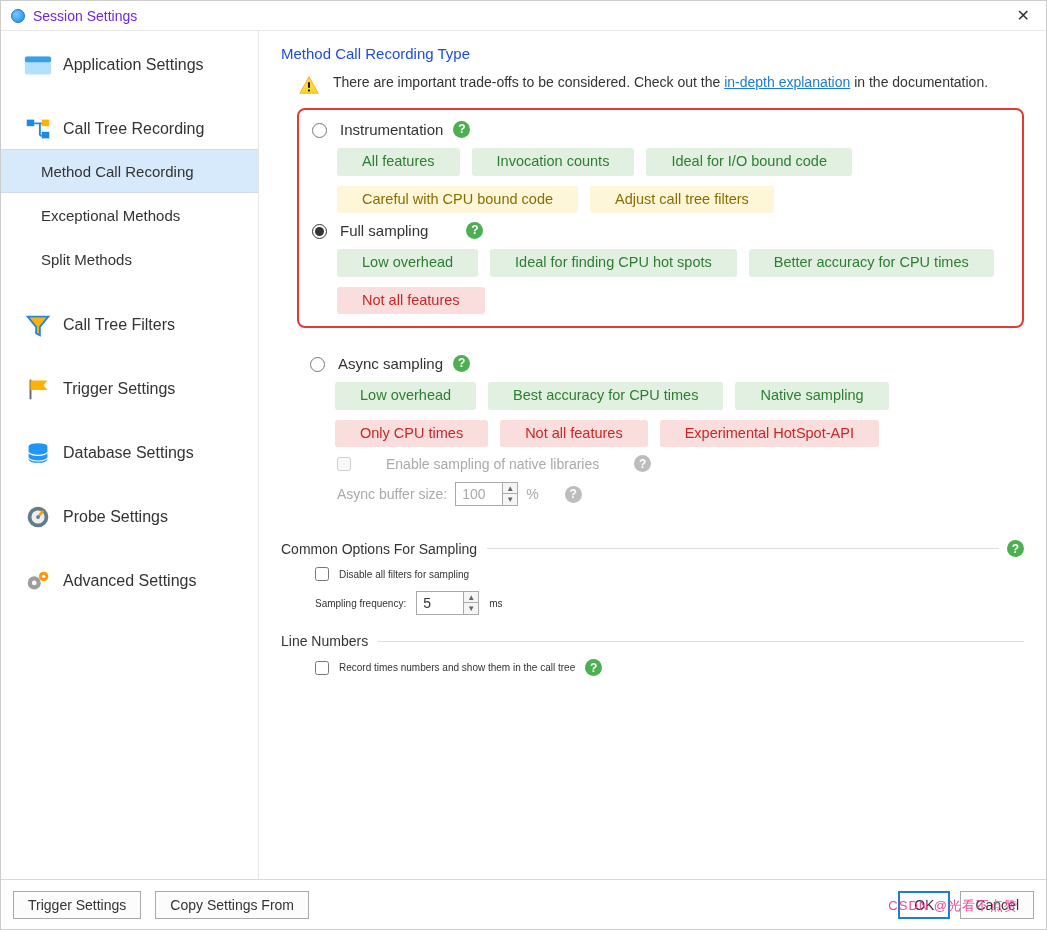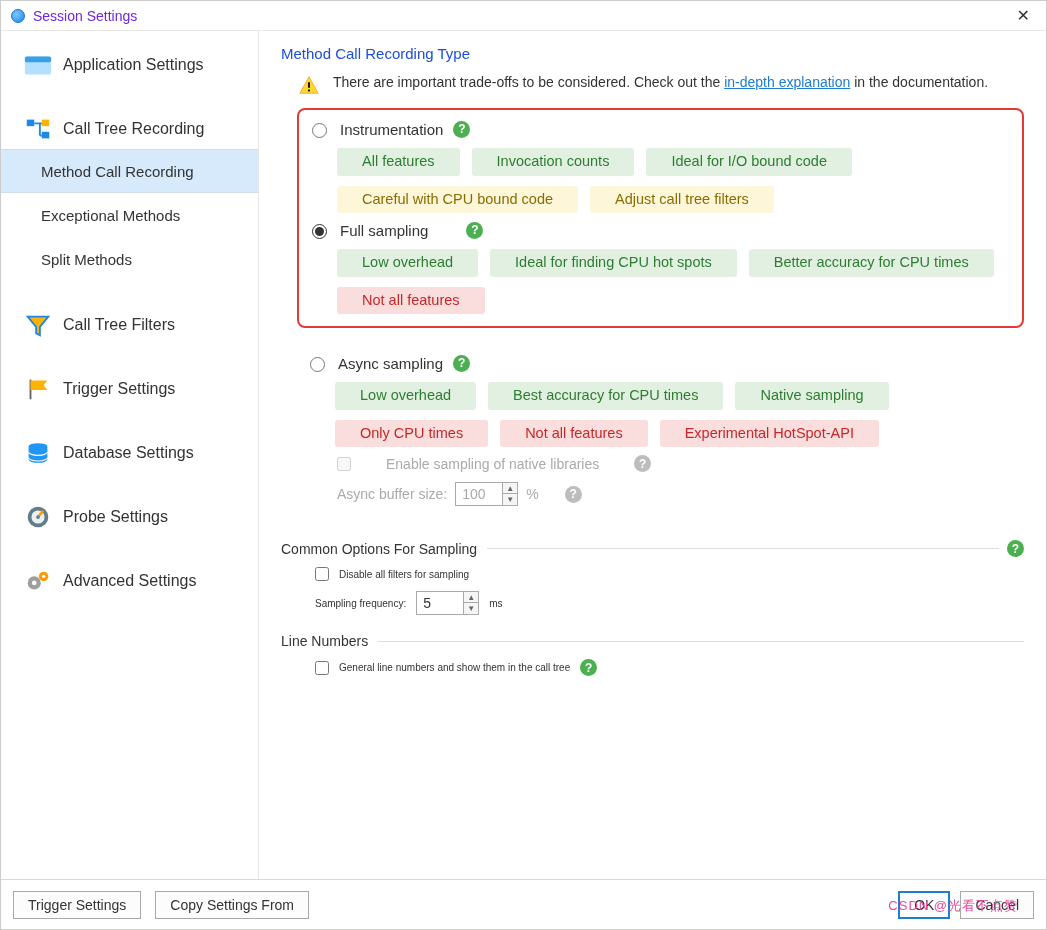--- a/index.html
+++ b/index.html
@@ -381,21 +381,21 @@
       </span>
       <span class="label">ms</span>
     </div>
 
     <div class="heading-row">
       <span>Line Numbers</span>
       <span class="line"></span>
     </div>
     <div class="opt-row">
       <input type="checkbox" style="">
-      <span class="label">General line numbers and show them in the call tree</span>
+      <span class="label">Record times numbers and show them in the call tree</span>
       <span class="help-icon">?</span>
     </div>
   </div>
 </div>
 
 <div class="footer">
   <button class="btn">Trigger Settings</button>
   <button class="btn">Copy Settings From</button>
   <div class="footer-right">
     <button class="btn primary">OK</button>

